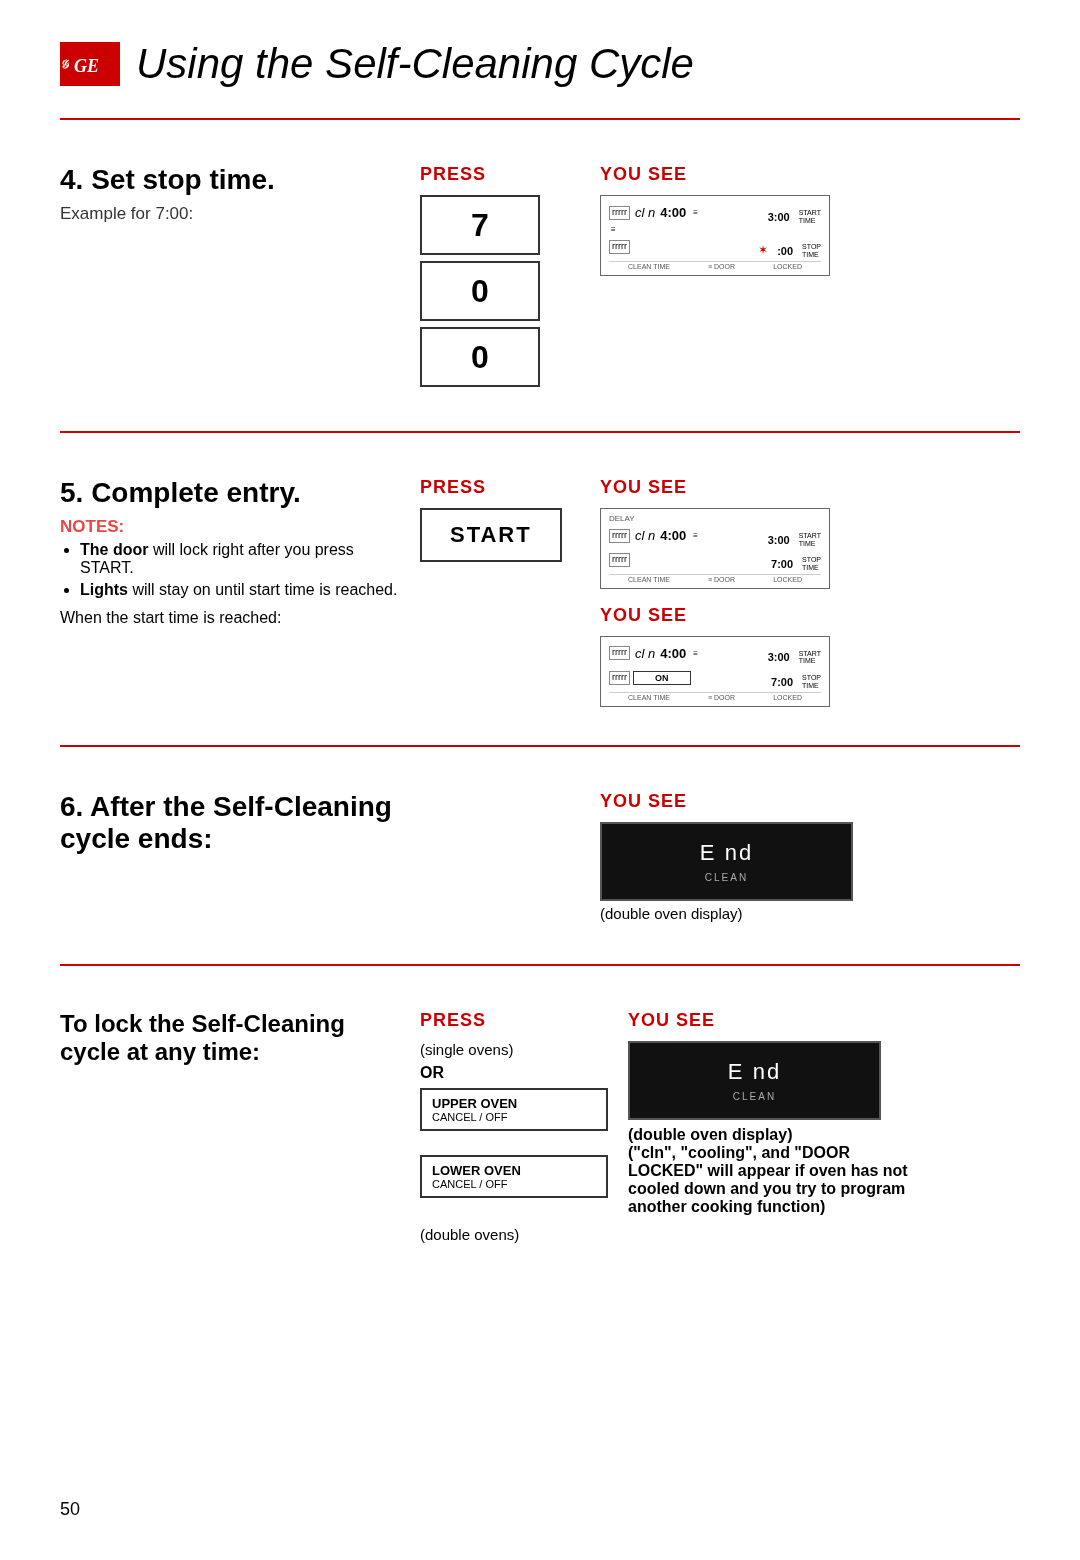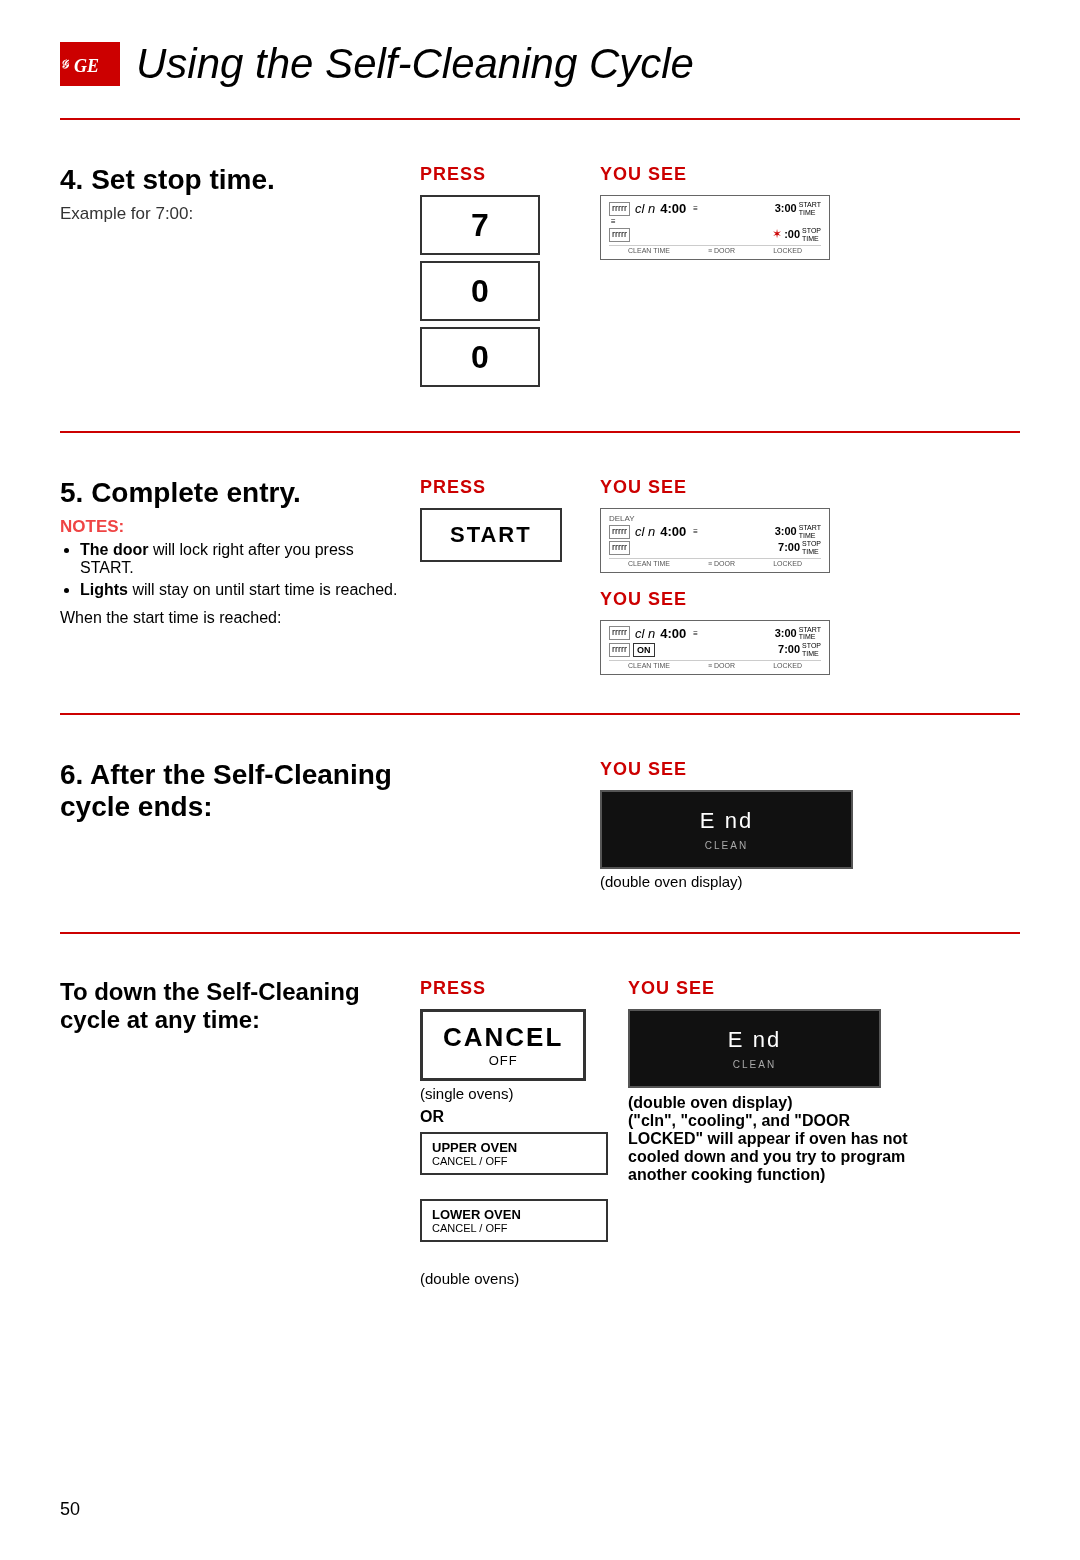--- a/index.html
+++ b/index.html
@@ -98,21 +98,21 @@
       display: flex;
       align-items: center;
       justify-content: center;
       font-size: 32px;
       font-weight: bold;
       margin-bottom: 6px;
     }
     .on-box {
       border: 1px solid #333;
       font-size: 9px;
-      padding: 1px 3px;
+      padding: 1px 21px;
       font-weight: bold;
     }
 
     .display-note {
       font-size: 15px;
       color: #000;
       margin-top: 8px;
       font-weight: bold;
       max-width: 320px;
     }
@@ -265,21 +265,23 @@
     .d-side {
       display: flex;
       flex-direction: column;
       align-items: flex-end;
       font-size: 8px;
       line-height: 1.3;
       margin-left: auto;
     }
     .d-side-item {
       display: flex;
-      gap: 2px;
+      align-items: center;
+      gap: 9px;
+      margin-top: 8px;
     }
     .d-time-num {
       font-size: 11px;
       font-weight: bold;
     }
     .d-bottom {
       display: flex;
       justify-content: space-around;
       font-size: 7px;
       color: #555;
@@ -478,28 +480,24 @@
       <div class="label-small">(double oven display)</div>
     </div>
   </div>
 </div>
 
 <hr class="section-divider">
 
 <div class="section">
   <div class="section-row">
     <div class="section-left">
-      <div class="section-heading" style="font-size:24px;">To down the Self-Cleaning cycle at any time:</div>
+      <div class="section-heading" style="font-size:24px;">To lock the Self-Cleaning cycle at any time:</div>
     </div>
     <div class="section-middle">
       <div class="col-label">PRESS</div>
-      <div class="cancel-button">
-        <span>CANCEL</span>
-        <span class="cancel-off">OFF</span>
-      </div>
       <div class="label-small">(single ovens)</div>
       <div class="or-label">OR</div>
       <div class="oven-button">
         <span class="oven-name">UPPER OVEN</span>
         <span class="oven-cancel">CANCEL / OFF</span>
       </div>
       <div class="oven-button">
         <span class="oven-name">LOWER OVEN</span>
         <span class="oven-cancel">CANCEL / OFF</span>
       </div>

